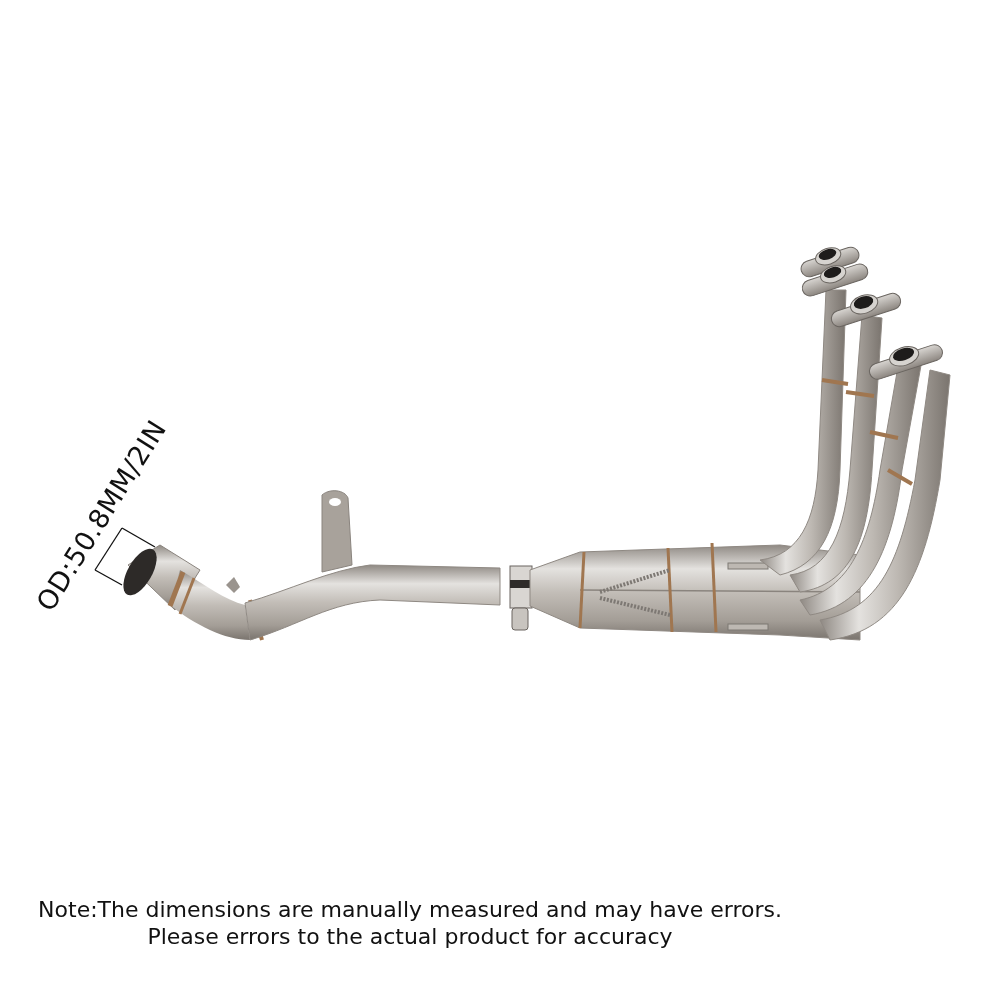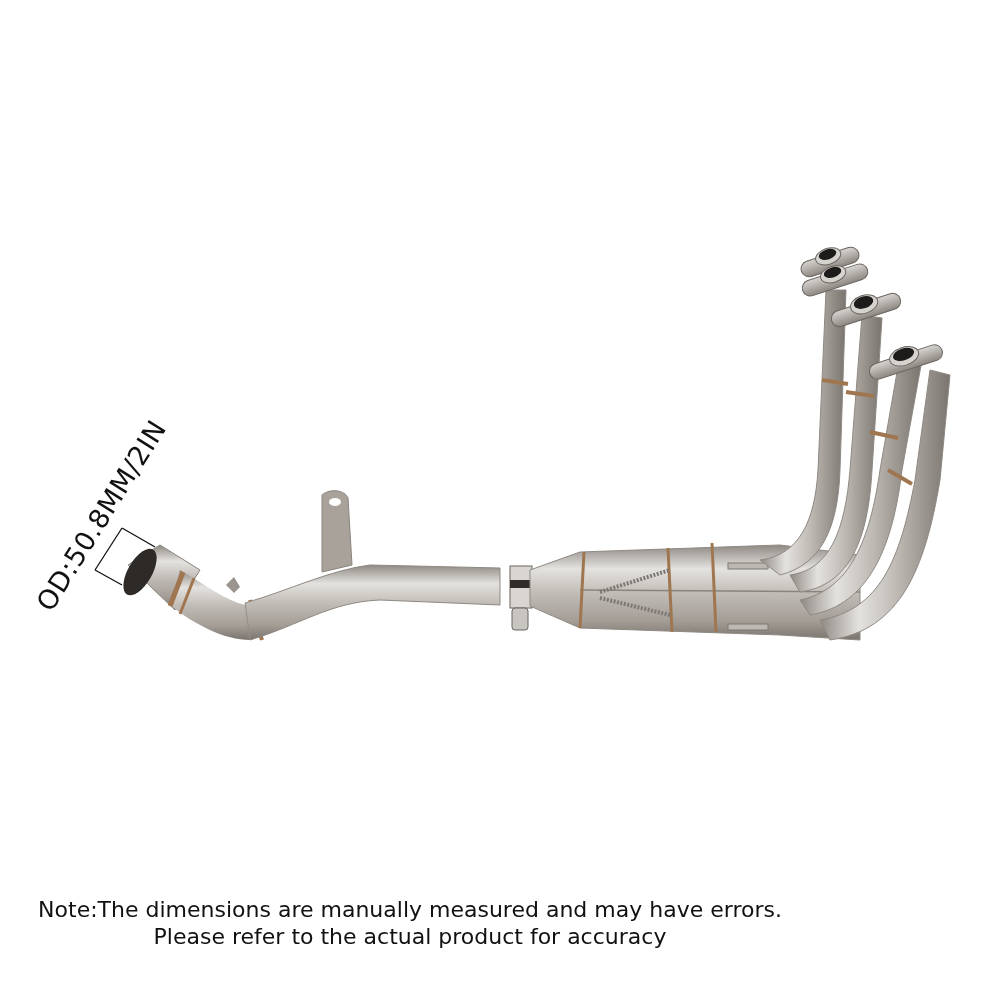--- a/index.html
+++ b/index.html
@@ -126,14 +126,14 @@
       <ellipse cx="0" cy="-6" rx="15" ry="9" fill="#d6d3cf" stroke="#6a6560"></ellipse>
       <ellipse cx="0" cy="-8" rx="11" ry="6" fill="#1e1c1b"></ellipse>
     </g>
   </g>
 </svg>
 
 <div class="dimension-label">OD:50.8MM/2IN</div>
 
 <div class="note">
   <div>Note:The dimensions are manually measured and may have errors.</div>
-  <div>Please refer to the actual product for accuracy</div>
+  <div>Please errors to the actual product for accuracy</div>
 </div>
 
 </body></html>

